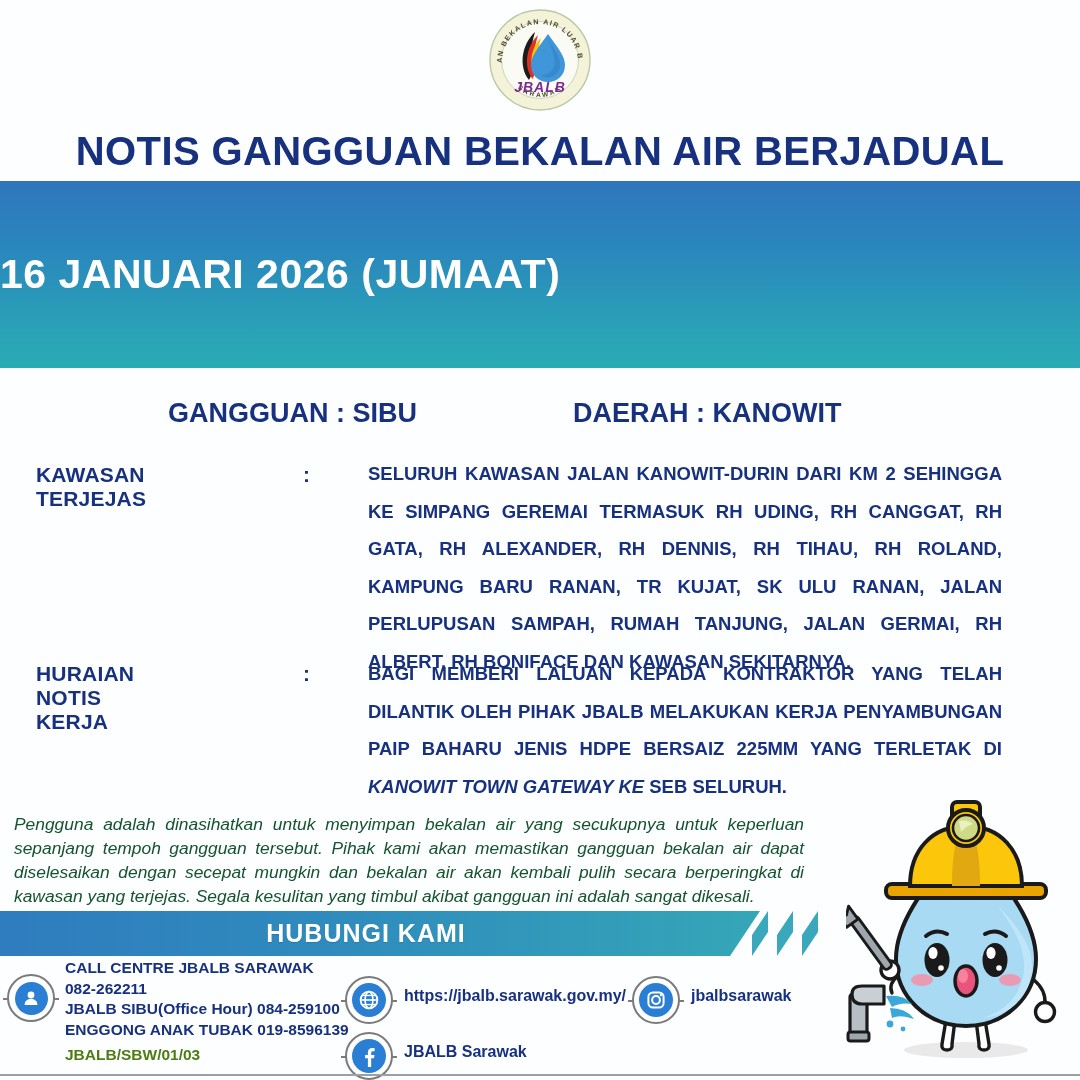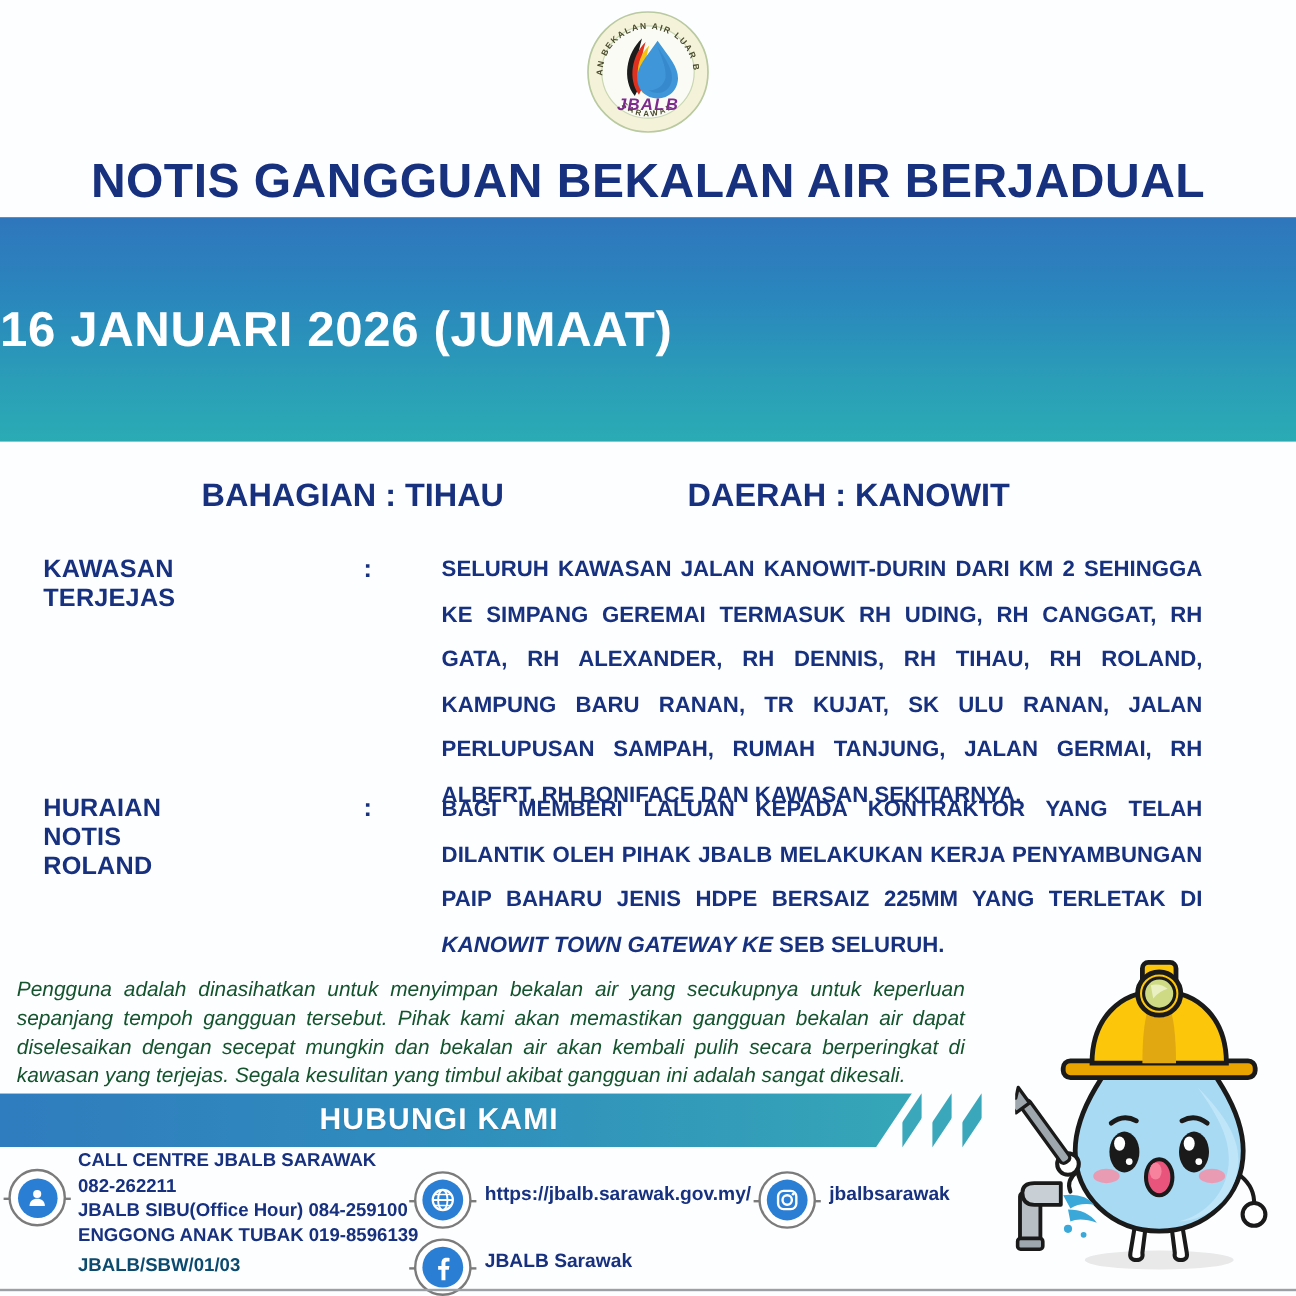--- a/index.html
+++ b/index.html
@@ -84,21 +84,21 @@
            border:2px solid #7b7b7b;display:flex;align-items:center;justify-content:center;}
   .ic-core{border-radius:50%;background:#2a7fd4;display:flex;align-items:center;justify-content:center;}
   .ic-ring::before,.ic-ring::after{content:"";position:absolute;width:5px;height:2px;background:#7b7b7b;top:50%;}
   .ic-ring::before{left:-6px;}
   .ic-ring::after{right:-6px;}
 
   .call-icon{position:absolute;left:7px;top:18px;width:44px;height:44px;}
   .call-icon .ic-core{width:33px;height:33px;}
 
   .call-text{position:absolute;left:65px;top:2px;color:#17317f;font-weight:bold;font-size:15.5px;line-height:20.5px;}
-  .refno{position:absolute;left:65px;top:90px;color:#0c4a6e;font-weight:bold;font-size:15.5px;}
+  .refno{position:absolute;left:65px;top:90px;color:#4d7c0f;font-weight:bold;font-size:15.5px;}
 
   .web-row{position:absolute;left:345px;top:20px;width:44px;height:44px;}
   .web-row .ic-core{width:34px;height:34px;}
   .web-label{position:absolute;left:404px;top:31px;color:#17317f;font-weight:bold;font-size:16px;}
 
   .fb-row{position:absolute;left:345px;top:76px;width:44px;height:44px;}
   .fb-row .ic-core{width:34px;height:34px;}
   .fb-label{position:absolute;left:404px;top:87px;color:#17317f;font-weight:bold;font-size:16px;}
 
   .ig-row{position:absolute;left:632px;top:20px;width:44px;height:44px;}
@@ -142,32 +142,32 @@
     </div>
   </div>
 
   <div class="main-title">NOTIS GANGGUAN BEKALAN AIR BERJADUAL</div>
 
   <div class="date-band">
     <div class="date-line1">16 JANUARI 2026 (JUMAAT)</div>
   </div>
 
   <div class="div-row">
-    <span class="div-bahagian">BAHAGIAN : TIHAU</span>
+    <span class="div-bahagian">GANGGUAN : SIBU</span>
     <span class="div-daerah">DAERAH : KANOWIT</span>
   </div>
 
   <div class="detail blk1">
     <span class="d-label">KAWASAN TERJEJAS</span>
     <span class="d-colon">:</span>
     <div class="d-body">SELURUH KAWASAN JALAN KANOWIT-DURIN DARI KM 2 SEHINGGA KE SIMPANG GEREMAI TERMASUK RH UDING, RH CANGGAT, RH GATA, RH ALEXANDER, RH DENNIS, RH TIHAU, RH ROLAND, KAMPUNG BARU RANAN, TR KUJAT, SK ULU RANAN, JALAN PERLUPUSAN SAMPAH, RUMAH TANJUNG, JALAN GERMAI, RH ALBERT, RH BONIFACE DAN KAWASAN SEKITARNYA.</div>
   </div>
 
   <div class="detail blk2">
-    <span class="d-label">HURAIAN NOTIS ROLAND</span>
+    <span class="d-label">HURAIAN NOTIS KERJA</span>
     <span class="d-colon">:</span>
     <div class="d-body"><span>BAGI MEMBERI LALUAN KEPADA KONTRAKTOR YANG TELAH DILANTIK OLEH PIHAK JBALB MELAKUKAN KERJA PENYAMBUNGAN PAIP BAHARU JENIS HDPE BERSAIZ 225MM YANG TERLETAK DI </span><i>KANOWIT TOWN GATEWAY KE</i><span> SEB SELURUH.</span></div>
   </div>
 
   <div class="disclaimer">Pengguna adalah dinasihatkan untuk menyimpan bekalan air yang secukupnya untuk keperluan sepanjang tempoh gangguan tersebut. Pihak kami akan memastikan gangguan bekalan air dapat diselesaikan dengan secepat mungkin dan bekalan air akan kembali pulih secara berperingkat di kawasan yang terjejas. Segala kesulitan yang timbul akibat gangguan ini adalah sangat dikesali.</div>
 
   <div class="hk-band">
     <div class="hk-main">
       <span class="hk-text">HUBUNGI KAMI</span>
     </div>

